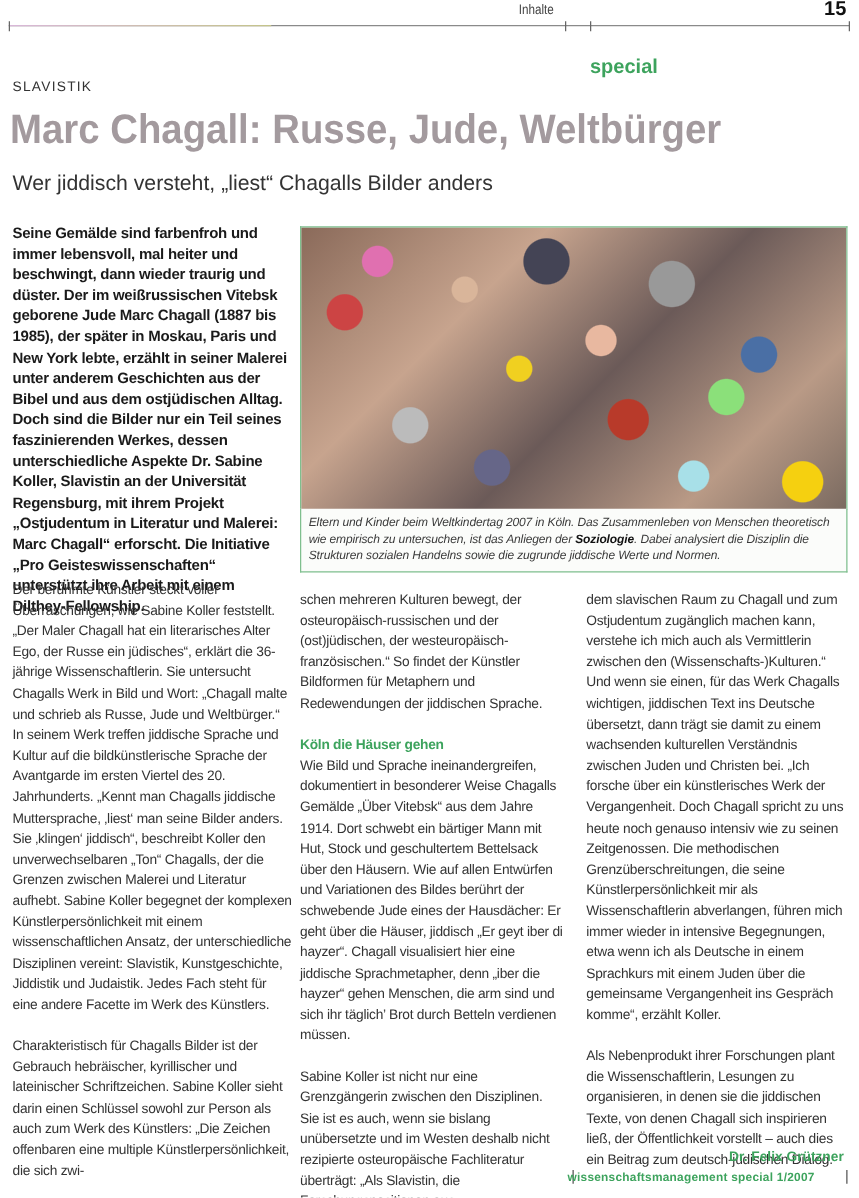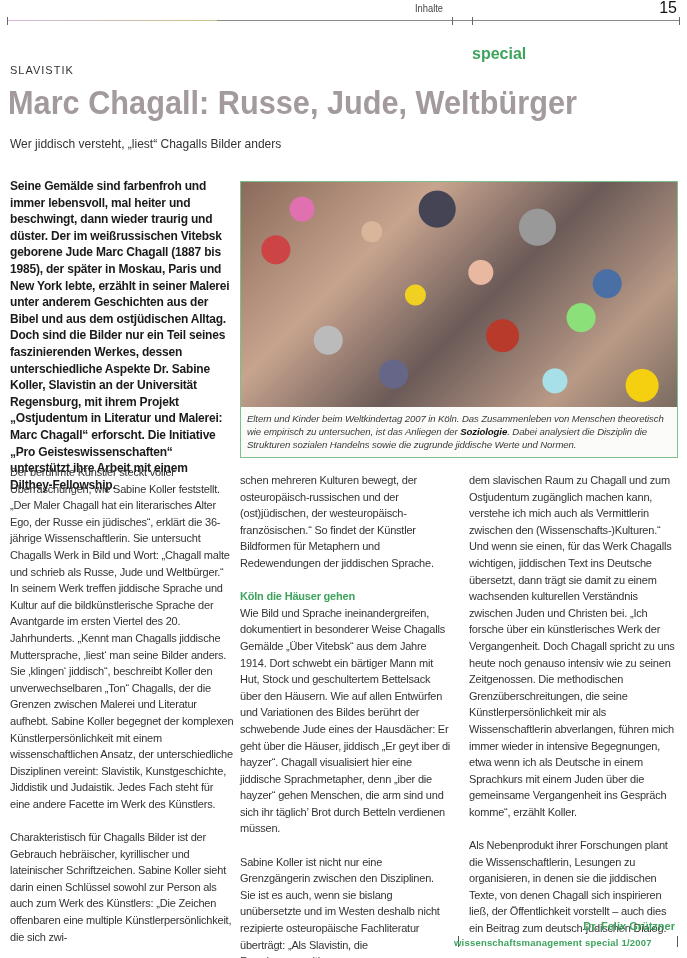--- a/index.html
+++ b/index.html
@@ -5,25 +5,25 @@
   html, body { margin:0; padding:0; }
   body { width:687px; height:958px; background:#ffffff; position:relative; overflow:hidden;
          font-family:"Liberation Sans", sans-serif; color:#2a2a2a; }
   .topbar { position:absolute; left:7px; right:7px; top:20px; height:1px; background:#8a8a8a; }
   .topbar .grad { position:absolute; left:0; top:0; width:210px; height:1px;
                   background:linear-gradient(90deg,#d9b7d9,#c4c48a); }
   .tick { position:absolute; top:17px; width:1px; height:8px; background:#666; }
   .nav-inhalte { position:absolute; left:415px; top:2px; font-size:11px; color:#444;
                  font-family:"Liberation Sans Narrow","Liberation Sans",sans-serif; transform:scaleX(0.85); transform-origin:left; }
   .nav-special { position:absolute; left:472px; top:-1px; font-size:16px; font-weight:bold; color:#3da35d;margin-top:46px; }
-  .pagenum { position:absolute; right:10px; top:-1px; font-size:16px; font-weight:normal; color:#111; }
+  .pagenum { position:absolute; right:10px; top:-1px; font-size:16px; font-weight:bold; color:#111; }
   .section { position:absolute; left:10px; top:64px; font-size:11px; letter-spacing:1px; color:#333; }
   .title { position:absolute; left:8px; top:84px; font-size:33px; font-weight:bold; color:#a39a9e;
            letter-spacing:0px; white-space:nowrap; transform:scaleX(0.93); transform-origin:left; }
-  .subtitle { position:absolute; left:10px; top:137px; font-size:12px; color:#333;text-align:right; }
+  .subtitle { position:absolute; left:10px; top:137px; font-size:17px; color:#333;text-align:right; }
   .lead { position:absolute; left:10px; top:178px; width:222px; font-size:12px; line-height:16.6px;
           font-weight:bold; color:#1a1a1a; letter-spacing:-0.2px; }
   .photo { position:absolute; left:240px; top:181px; width:436px; height:226px; overflow:hidden;
            border:1px solid #7fbf8e; border-bottom:none;
            background:
              radial-gradient(circle at 8% 30%, #c44 0 14px, transparent 15px),
              radial-gradient(circle at 14% 12%, #e070b0 0 12px, transparent 13px),
              radial-gradient(circle at 30% 22%, #d9b59a 0 10px, transparent 11px),
              radial-gradient(circle at 45% 12%, #445 0 18px, transparent 19px),
              radial-gradient(circle at 40% 50%, #f0d020 0 10px, transparent 11px),

